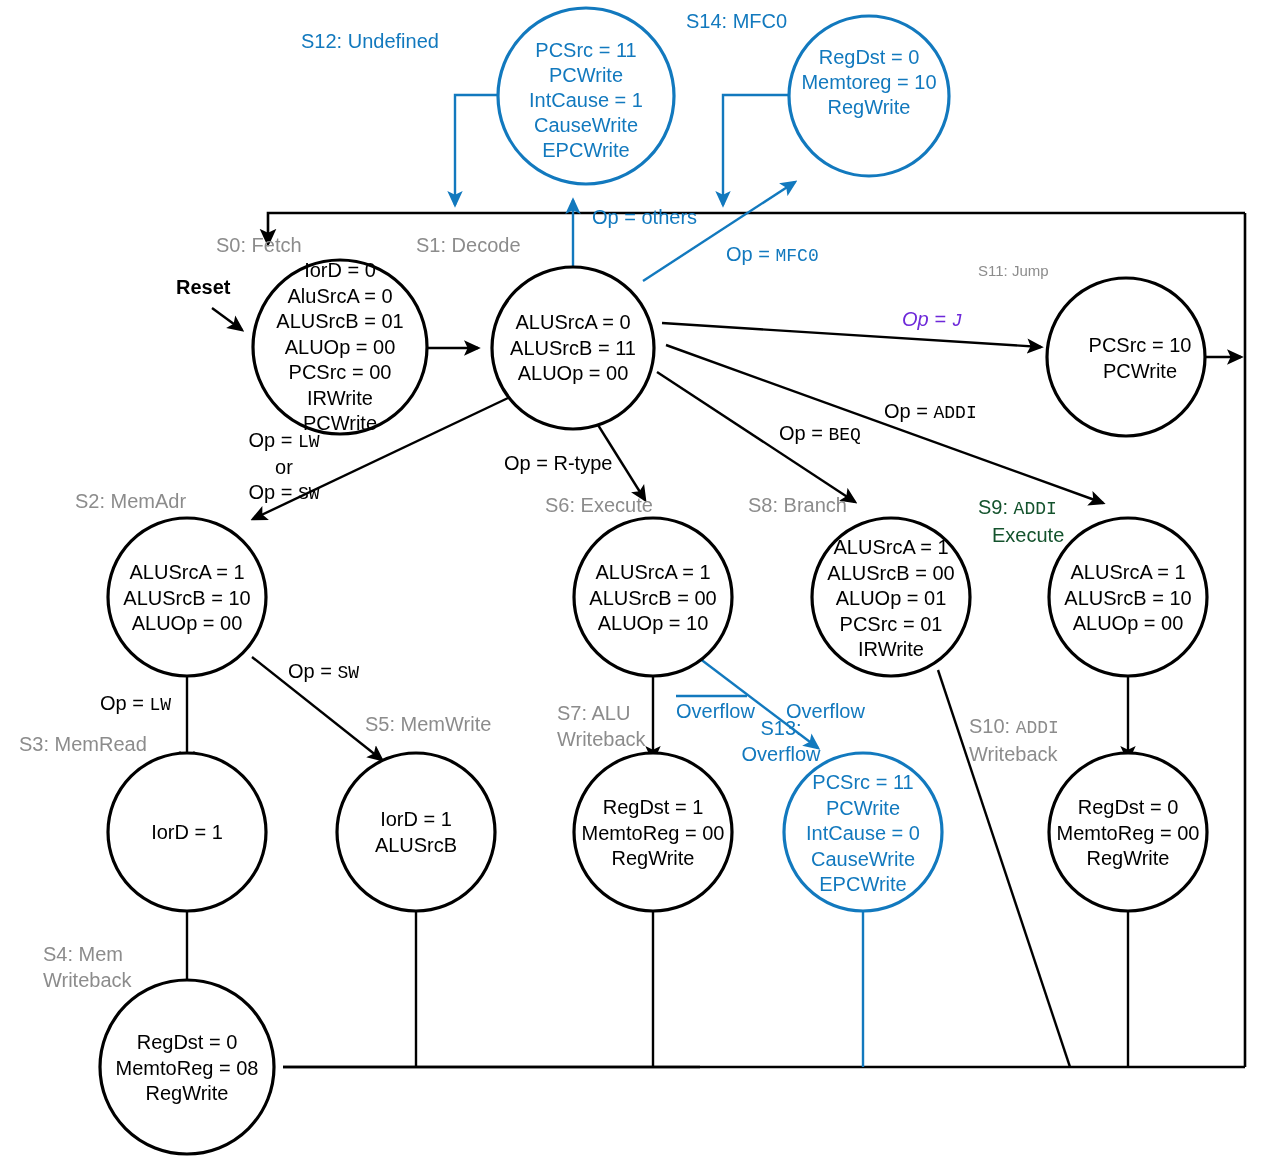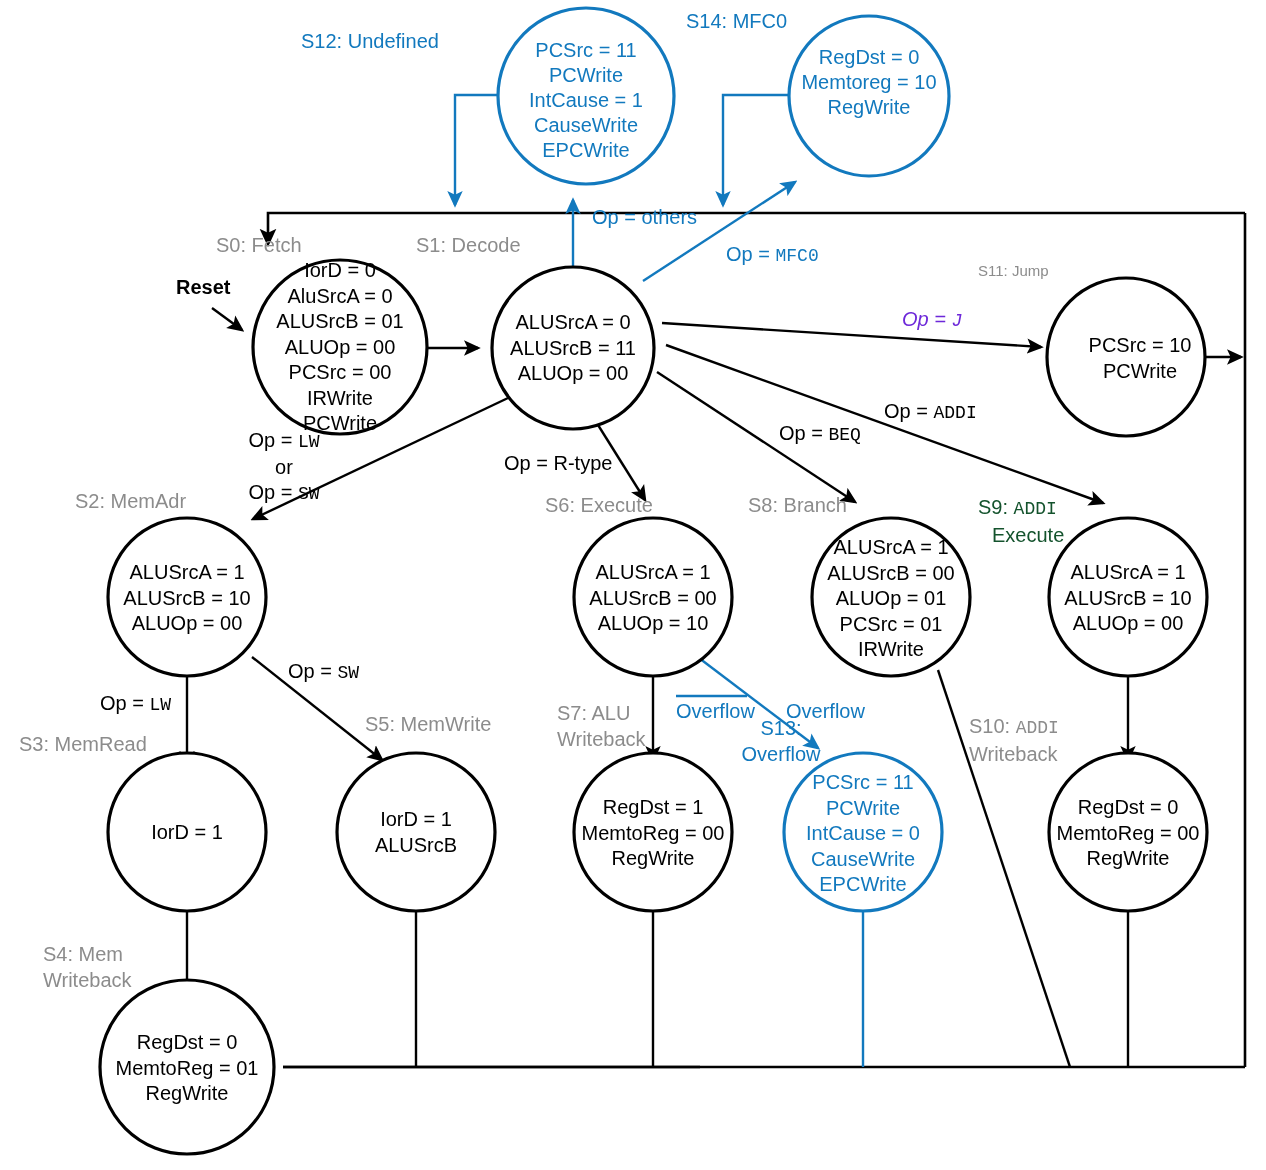--- a/index.html
+++ b/index.html
@@ -346,21 +346,21 @@
   <div>MemtoReg = 00</div>
   <div>RegWrite</div>
 </div>
 <div style="position:absolute;left:969px;top:713px;font-size:20px;color:#8c8c8c;line-height:26px;">
   <div><span>S10: </span><span class="mono">ADDI</span></div>
   <div>Writeback</div>
 </div>
 
 <div style="position:absolute;left:107px;top:1030px;width:160px;text-align:center;color:#000;font-size:20px;line-height:25.5px;">
   <div>RegDst = 0</div>
-  <div>MemtoReg = 01</div>
+  <div>MemtoReg = 08</div>
   <div>RegWrite</div>
 </div>
 <div style="position:absolute;left:43px;top:941px;font-size:20px;color:#8c8c8c;line-height:26px;">
   <div>S4: Mem</div>
   <div>Writeback</div>
 </div>
 
 <div style="position:absolute;left:592px;top:186px;font-size:20px;color:#1279be;margin-top:20px;">Op = others</div>
 
 <div style="position:absolute;left:726px;top:243px;font-size:20px;color:#1279be;"><span>Op = </span><span class="mono">MFC0</span></div>

